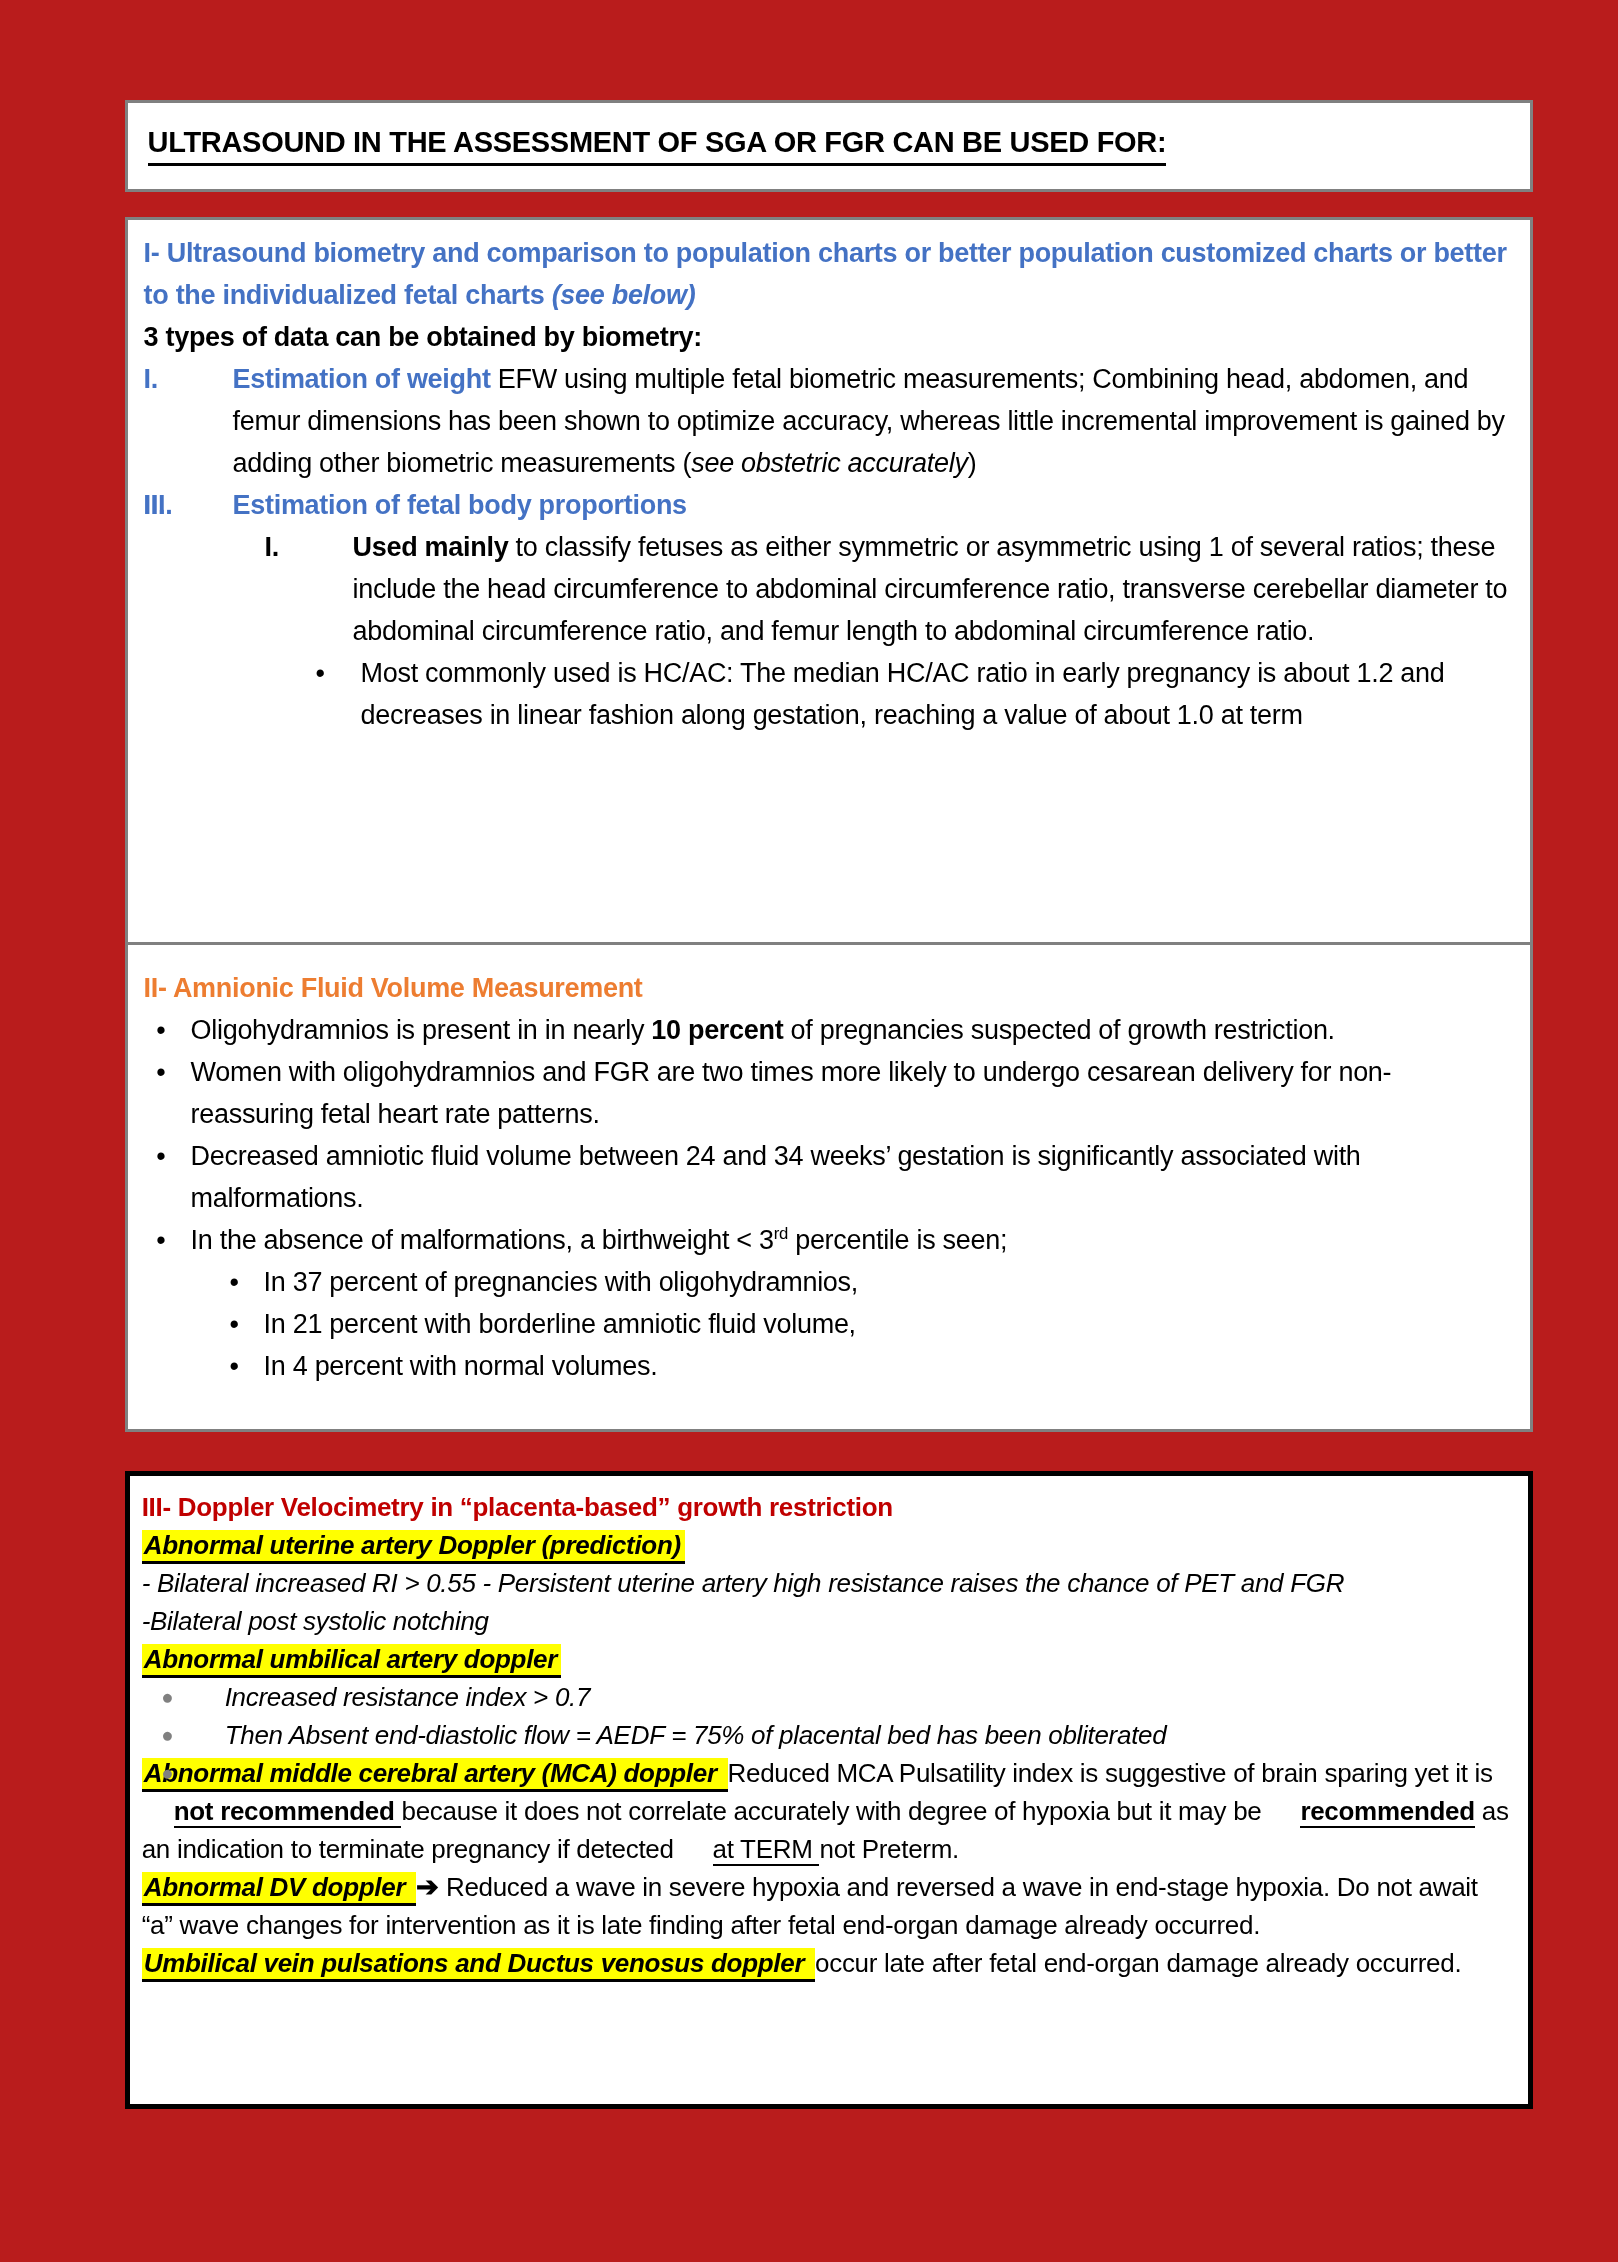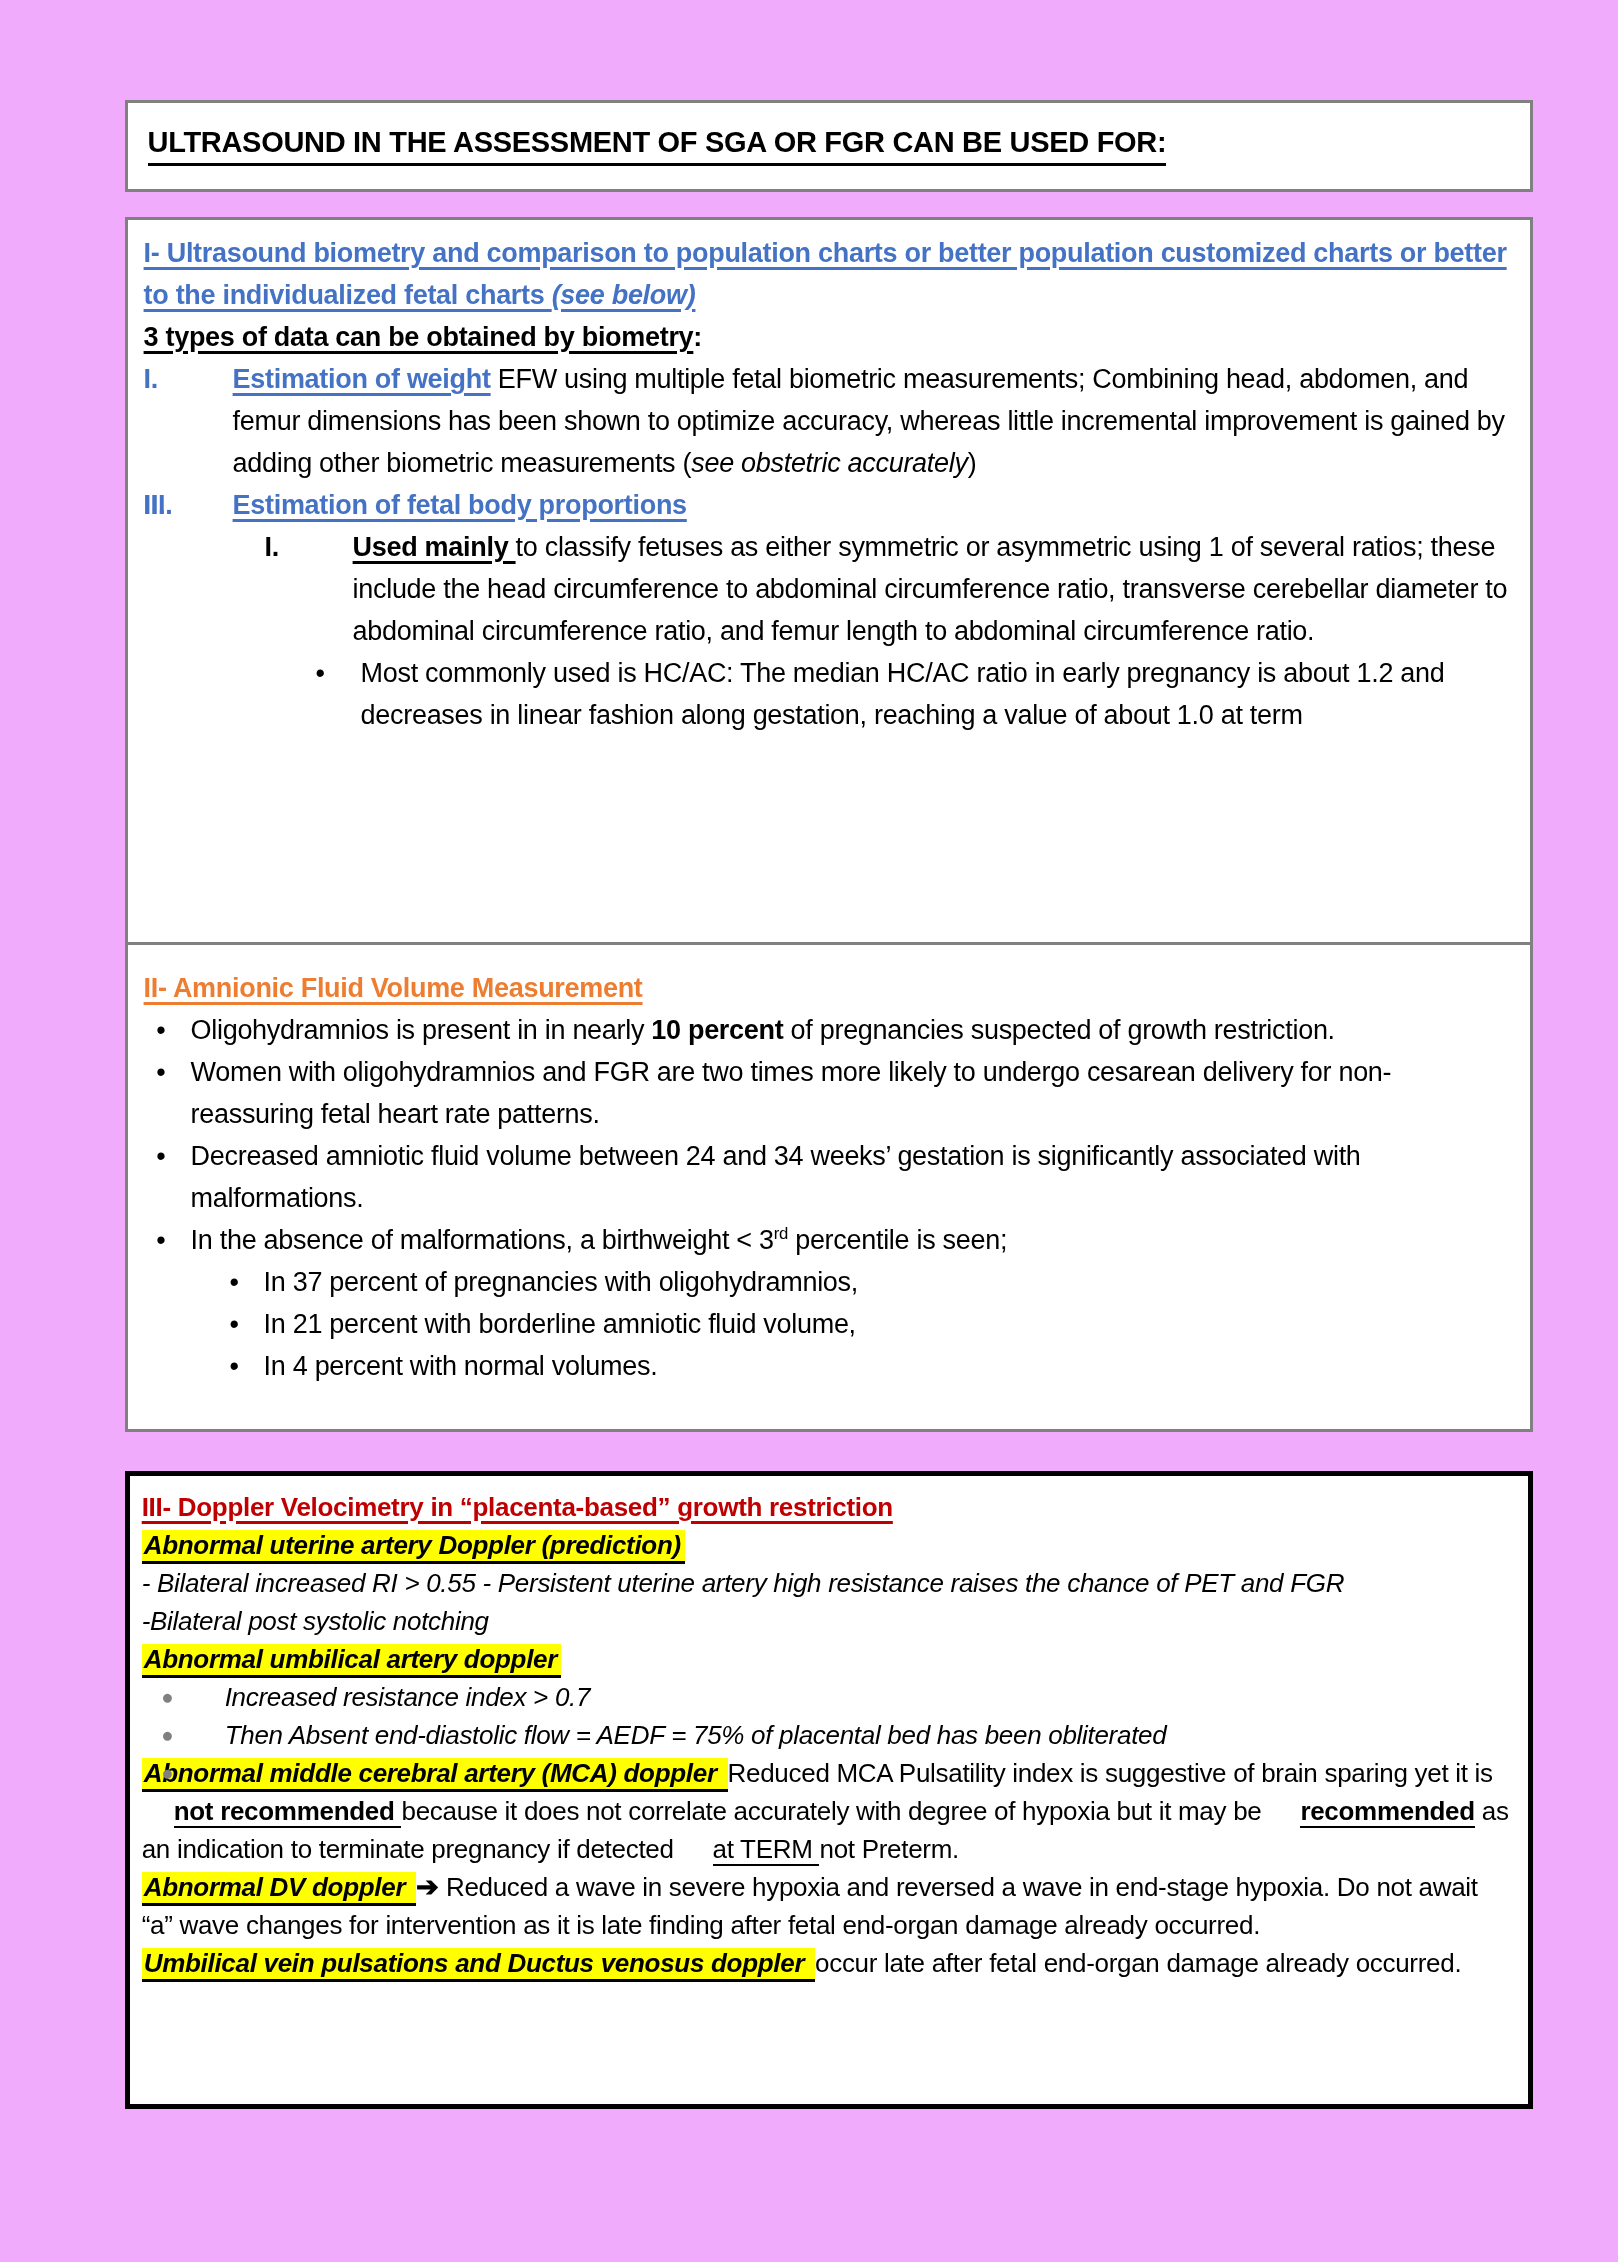--- a/index.html
+++ b/index.html
@@ -1,17 +1,17 @@
 <!DOCTYPE html>
 <html><head>
 <meta charset="utf-8">
 <style>
   html,body{margin:0;padding:0;background:#ffffff;}
   .page{
-    position:relative;width:1619px;height:2263px;background:#f0abfc;
+    position:relative;width:1619px;height:2263px;background:#b91c1c;
     font-family:"Liberation Sans",sans-serif;color:#000;letter-spacing:-0.3px;
     overflow:hidden;
   }
   .box{position:absolute;left:125px;width:1408px;box-sizing:border-box;background:#fff;}
   .gray-border{border:3.9px solid #808080;}
   .title-box{top:100px;height:92px;display:flex;align-items:center;padding:0 19.5px;}
   .title-text{font-size:29px;font-weight:bold;border-bottom:3.9px solid #000;padding-bottom:3.9px;}
 
   #sec1{top:217px;height:732px;padding:11.7px 17.6px 0 15.6px;font-size:27px;line-height:42px;}
   #sec2{top:942px;height:490px;padding:21.5px 17.6px 0 15.6px;font-size:27px;line-height:42px;}
@@ -23,21 +23,21 @@
   .lvl1{padding-left:89px;}  .lvl1>.marker{left:0;}
   .lvl2{padding-left:209px;} .lvl2>.marker{left:121px;}
   .lvl3{padding-left:217px;} .lvl3>.marker{left:172px;}
   .bl1{padding-left:47px;}   .bl1>.marker{left:12.7px;}
   .bl2{padding-left:120px;}  .bl2>.marker{left:86px;}
   .bl3{padding-left:83px;}   .bl3>.marker{left:19.5px;}
   .dot{color:#808080;font-size:20.5px;}
 
   .b{font-weight:bold;}
   .i{font-style:italic;}
-  .u{text-decoration:underline;text-decoration-thickness:2.9px;text-underline-offset:4.9px;}
+  .u{text-decoration-thickness:2.9px;text-underline-offset:4.9px;}
   .blue{color:#4472C4;}
   .orange{color:#ED7D31;}
   .red{color:#C00000;}
   .sup{vertical-align:super;font-size:0.62em;line-height:0;}
   .hlh{background:#FFFF00;font-weight:bold;font-style:italic;border-bottom:3.9px solid #000;padding:0 3.9px 1px 2px;text-align:right;}
   .u2{border-bottom:2.9px solid #000;margin-left:32px;}
   .arrow{font-style:normal;font-size:1.05em;}
 
   .footer{position:absolute;top:2150px;left:0;width:100%;text-align:center;font-size:32px;font-weight:bold;}
 </style>

